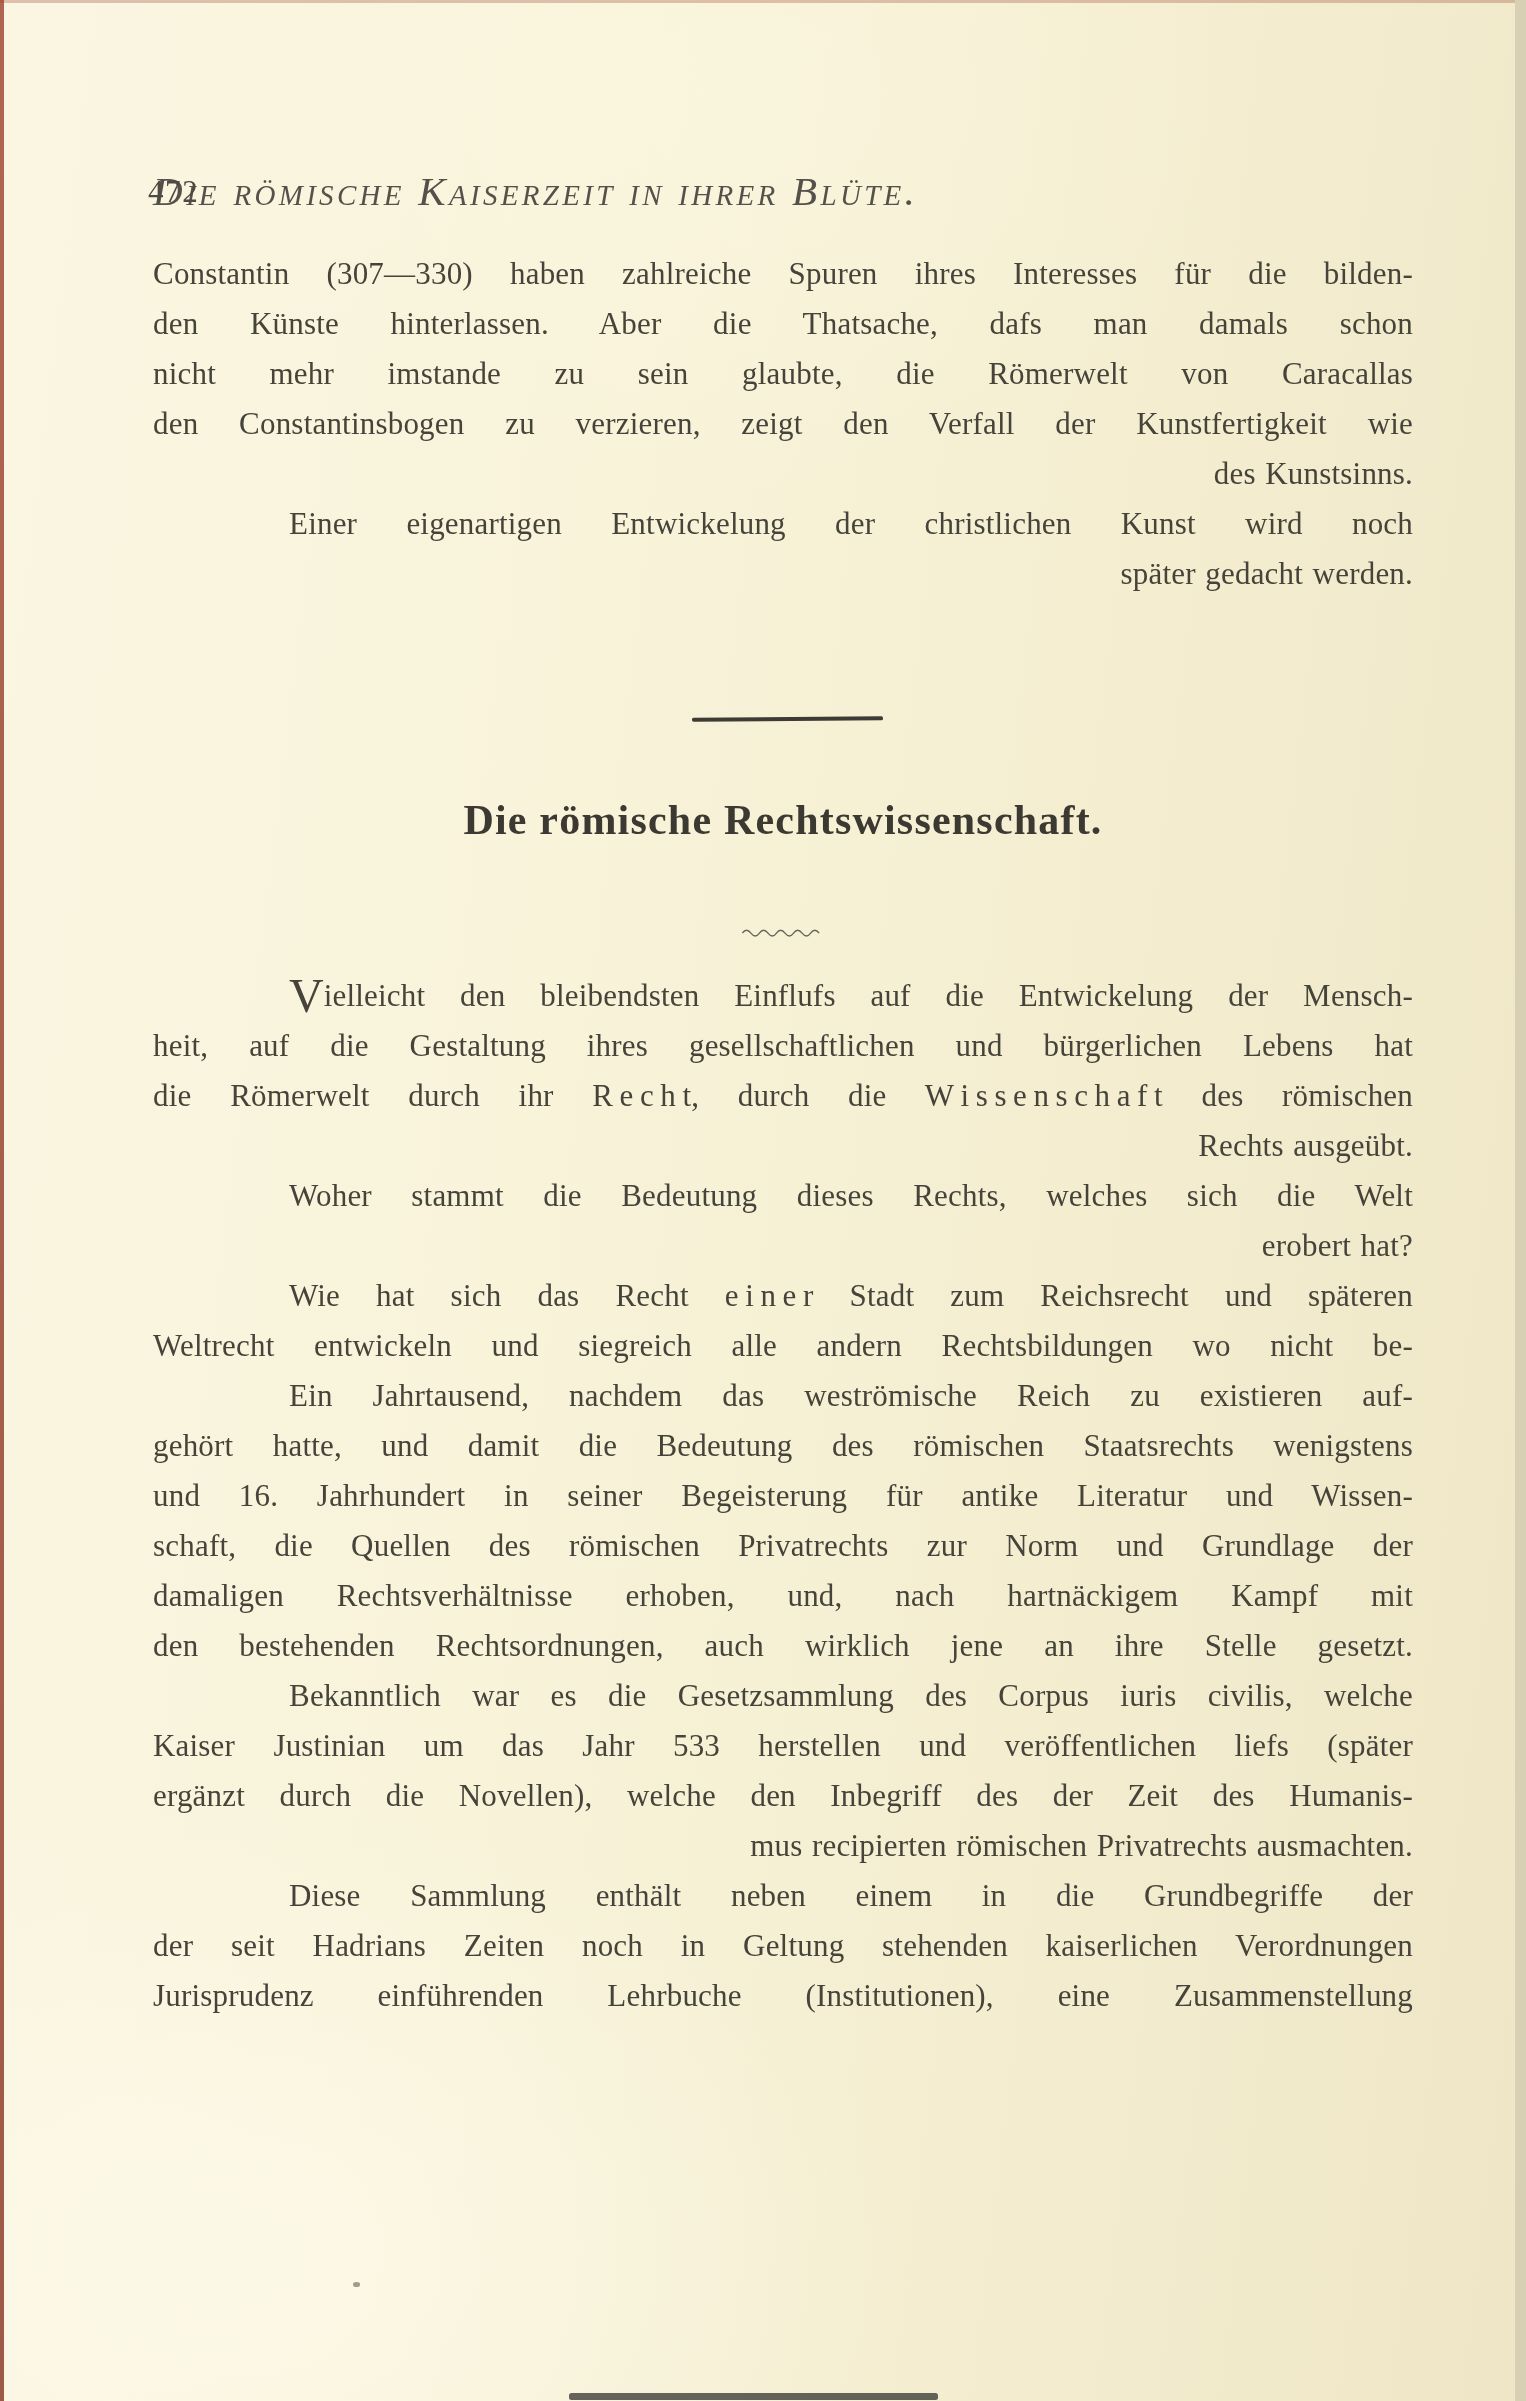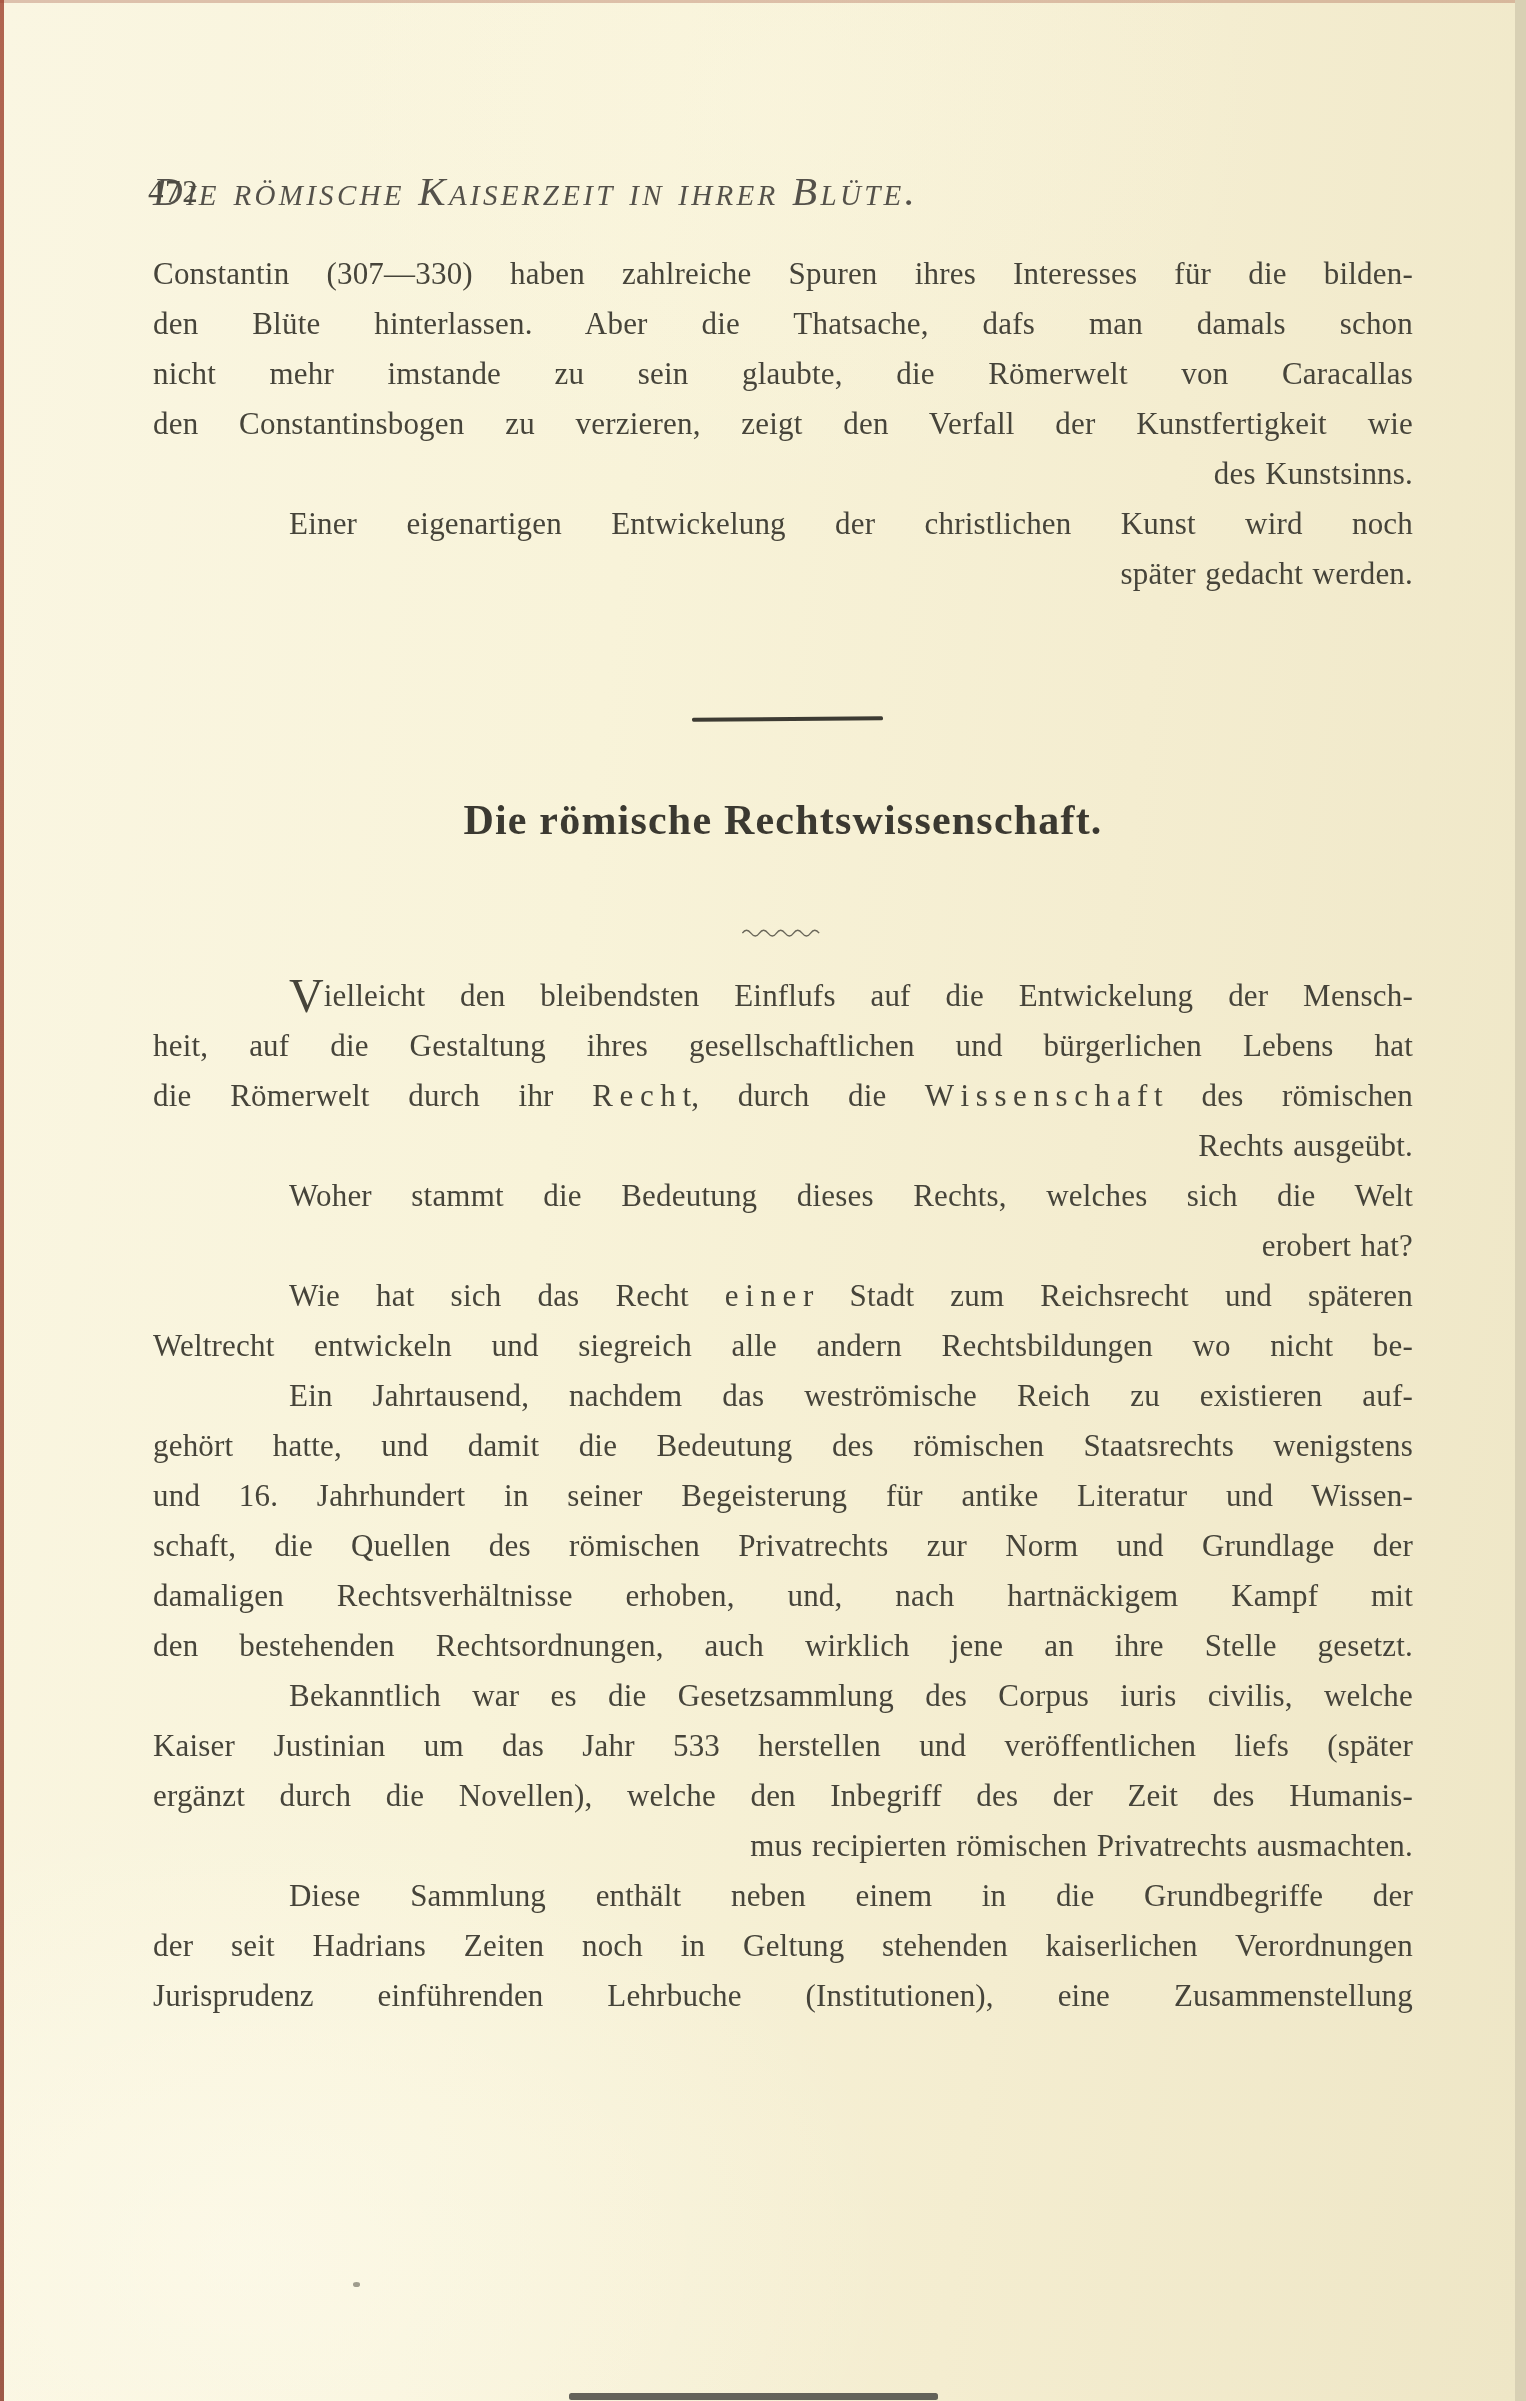--- a/index.html
+++ b/index.html
@@ -62,21 +62,21 @@
   <div class="edge-left"></div>
   <div class="edge-top"></div>
 
   <header class="running-header">
     <span class="pagenum">472</span>
     <span class="runtitle">Die römische Kaiserzeit in ihrer Blüte.</span>
   </header>
 
   <section class="textblock intro" id="intro-lines">
       <div class="line force">Constantin (307—330) haben zahlreiche Spuren ihres Interesses für die bilden-</div>
-      <div class="line force">den Blüte hinterlassen. Aber die Thatsache, dafs man damals schon</div>
+      <div class="line force">den Künste hinterlassen. Aber die Thatsache, dafs man damals schon</div>
       <div class="line force">nicht mehr imstande zu sein glaubte, die Römerwelt von Caracallas</div>
       <div class="line force">den Constantinsbogen zu verzieren, zeigt den Verfall der Kunstfertigkeit wie</div>
       <div class="line noj">des Kunstsinns.</div>
       <div class="line force ind">Einer eigenartigen Entwickelung der christlichen Kunst wird noch</div>
       <div class="line noj">später gedacht werden.</div>
     </section>
 
   <div class="divider"></div>
 
   <h1 class="heading">Die römische Rechtswissenschaft.</h1>

